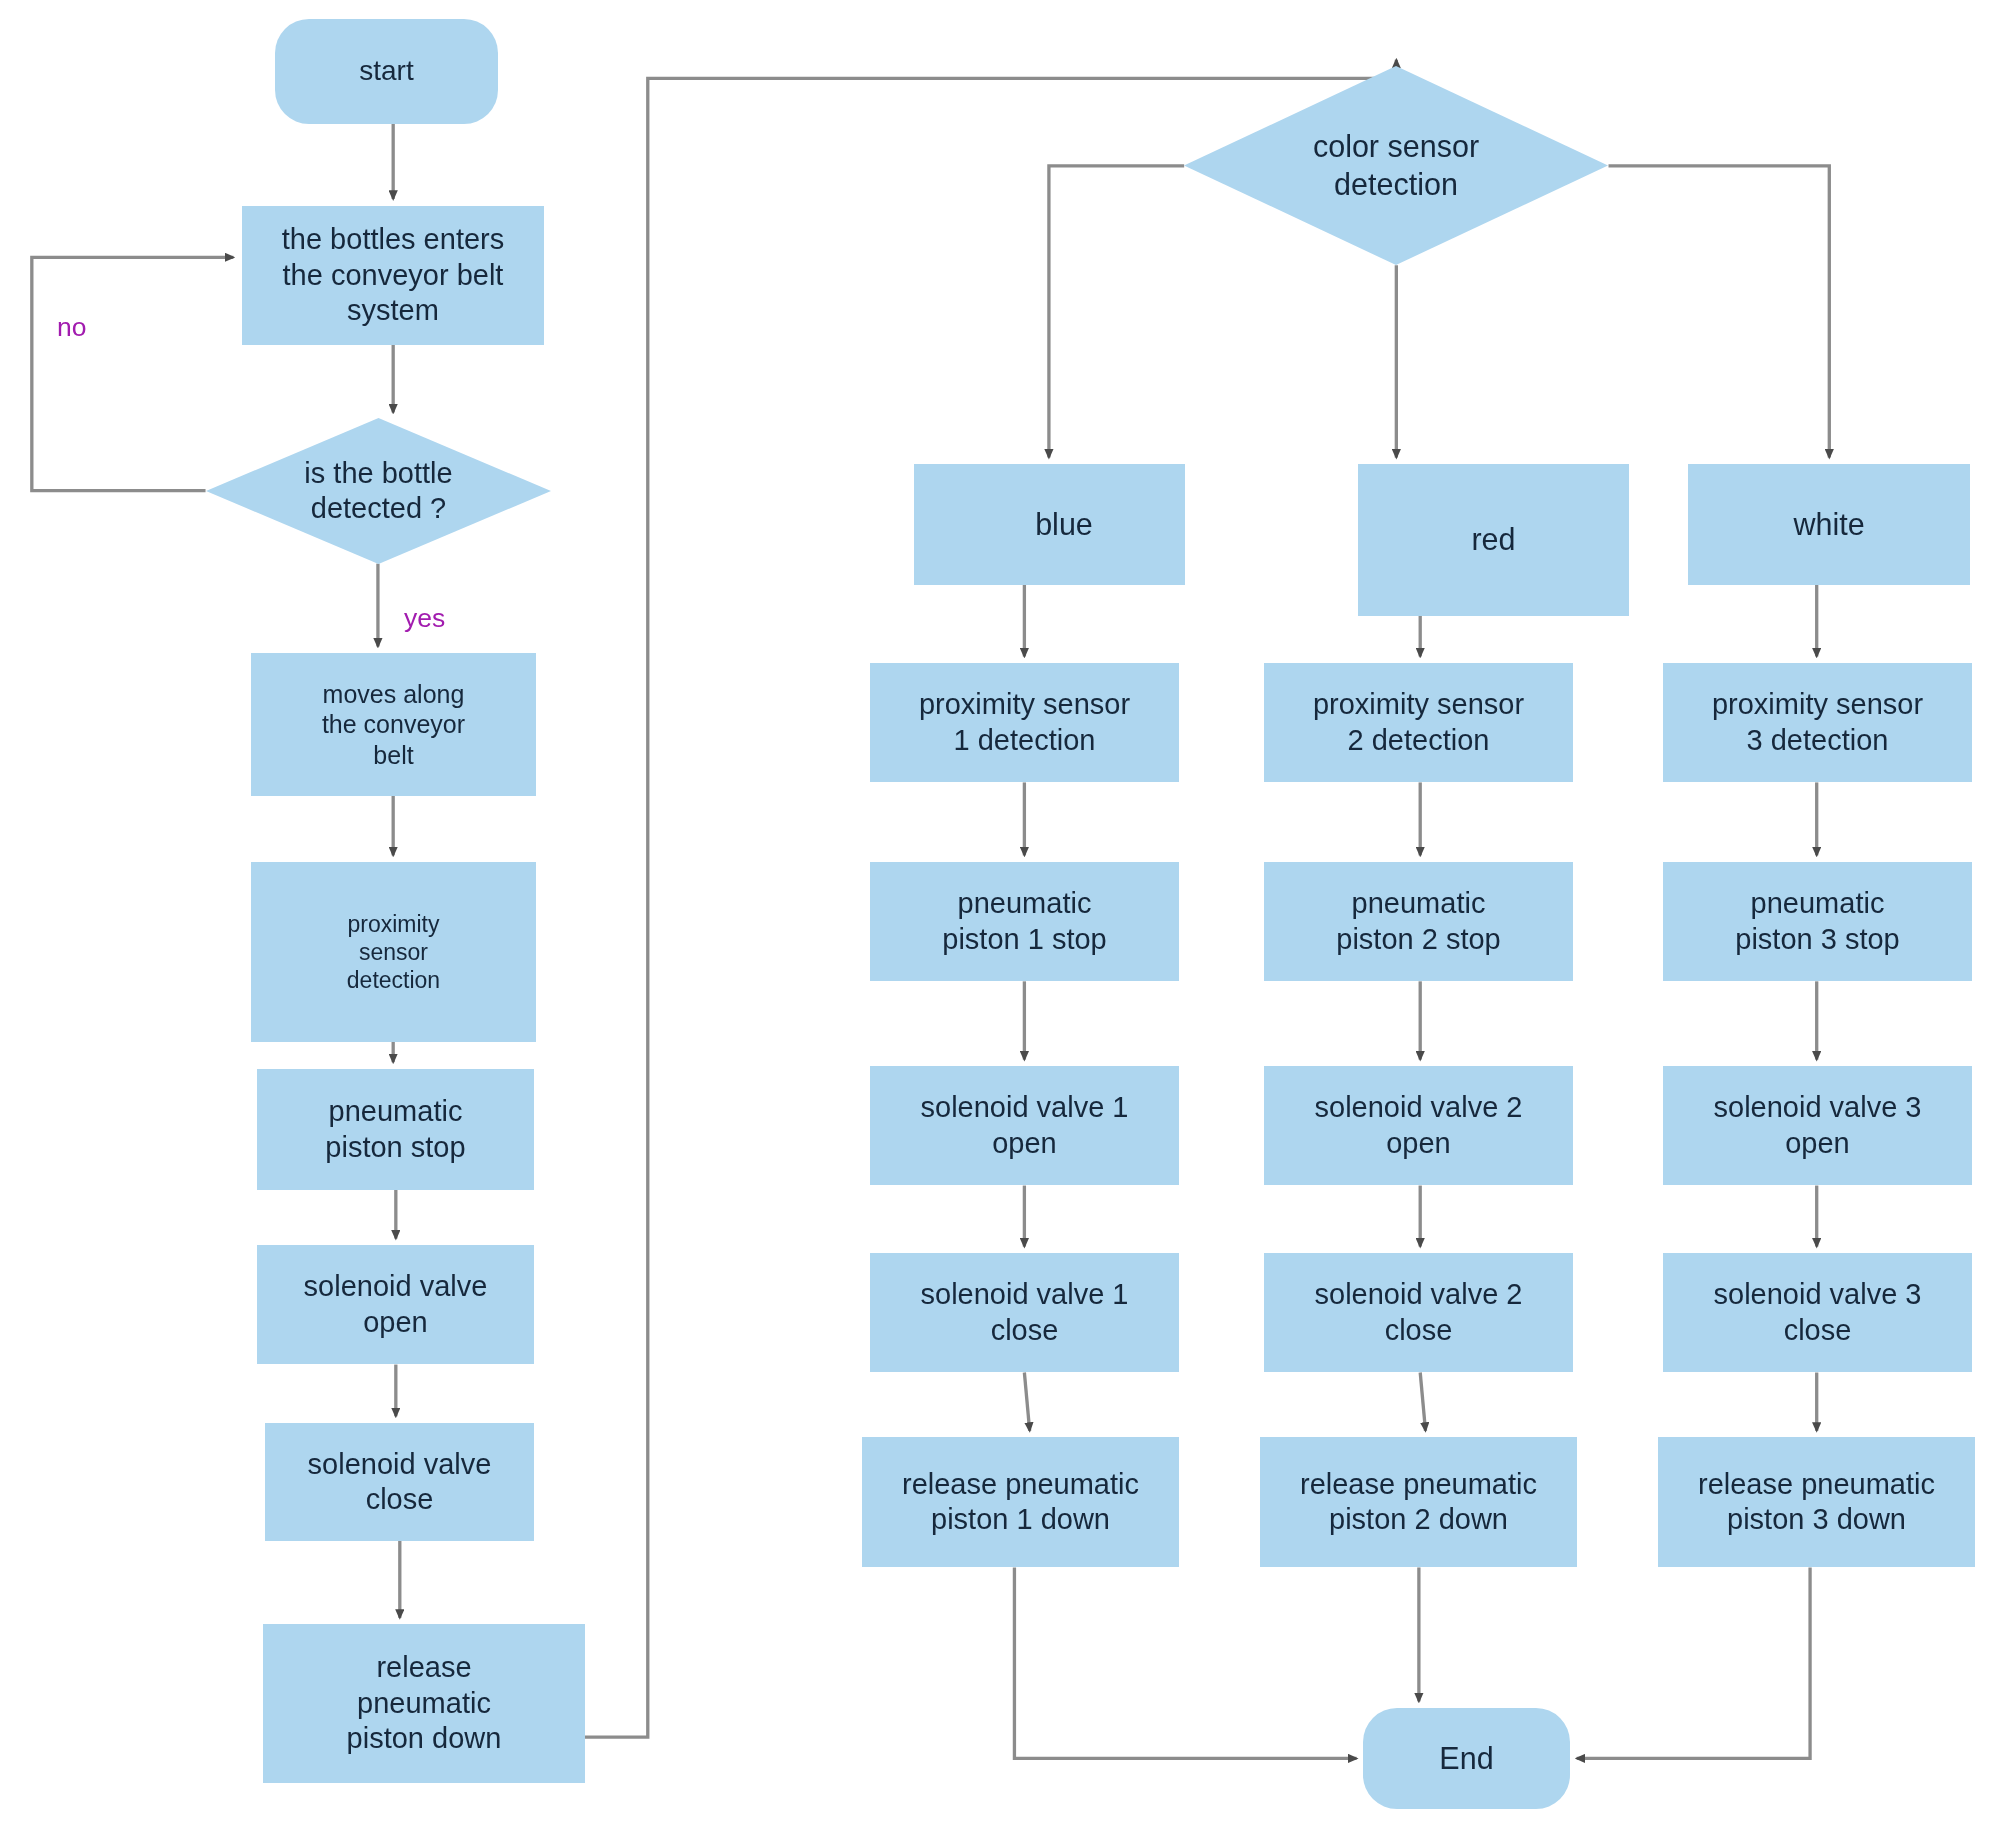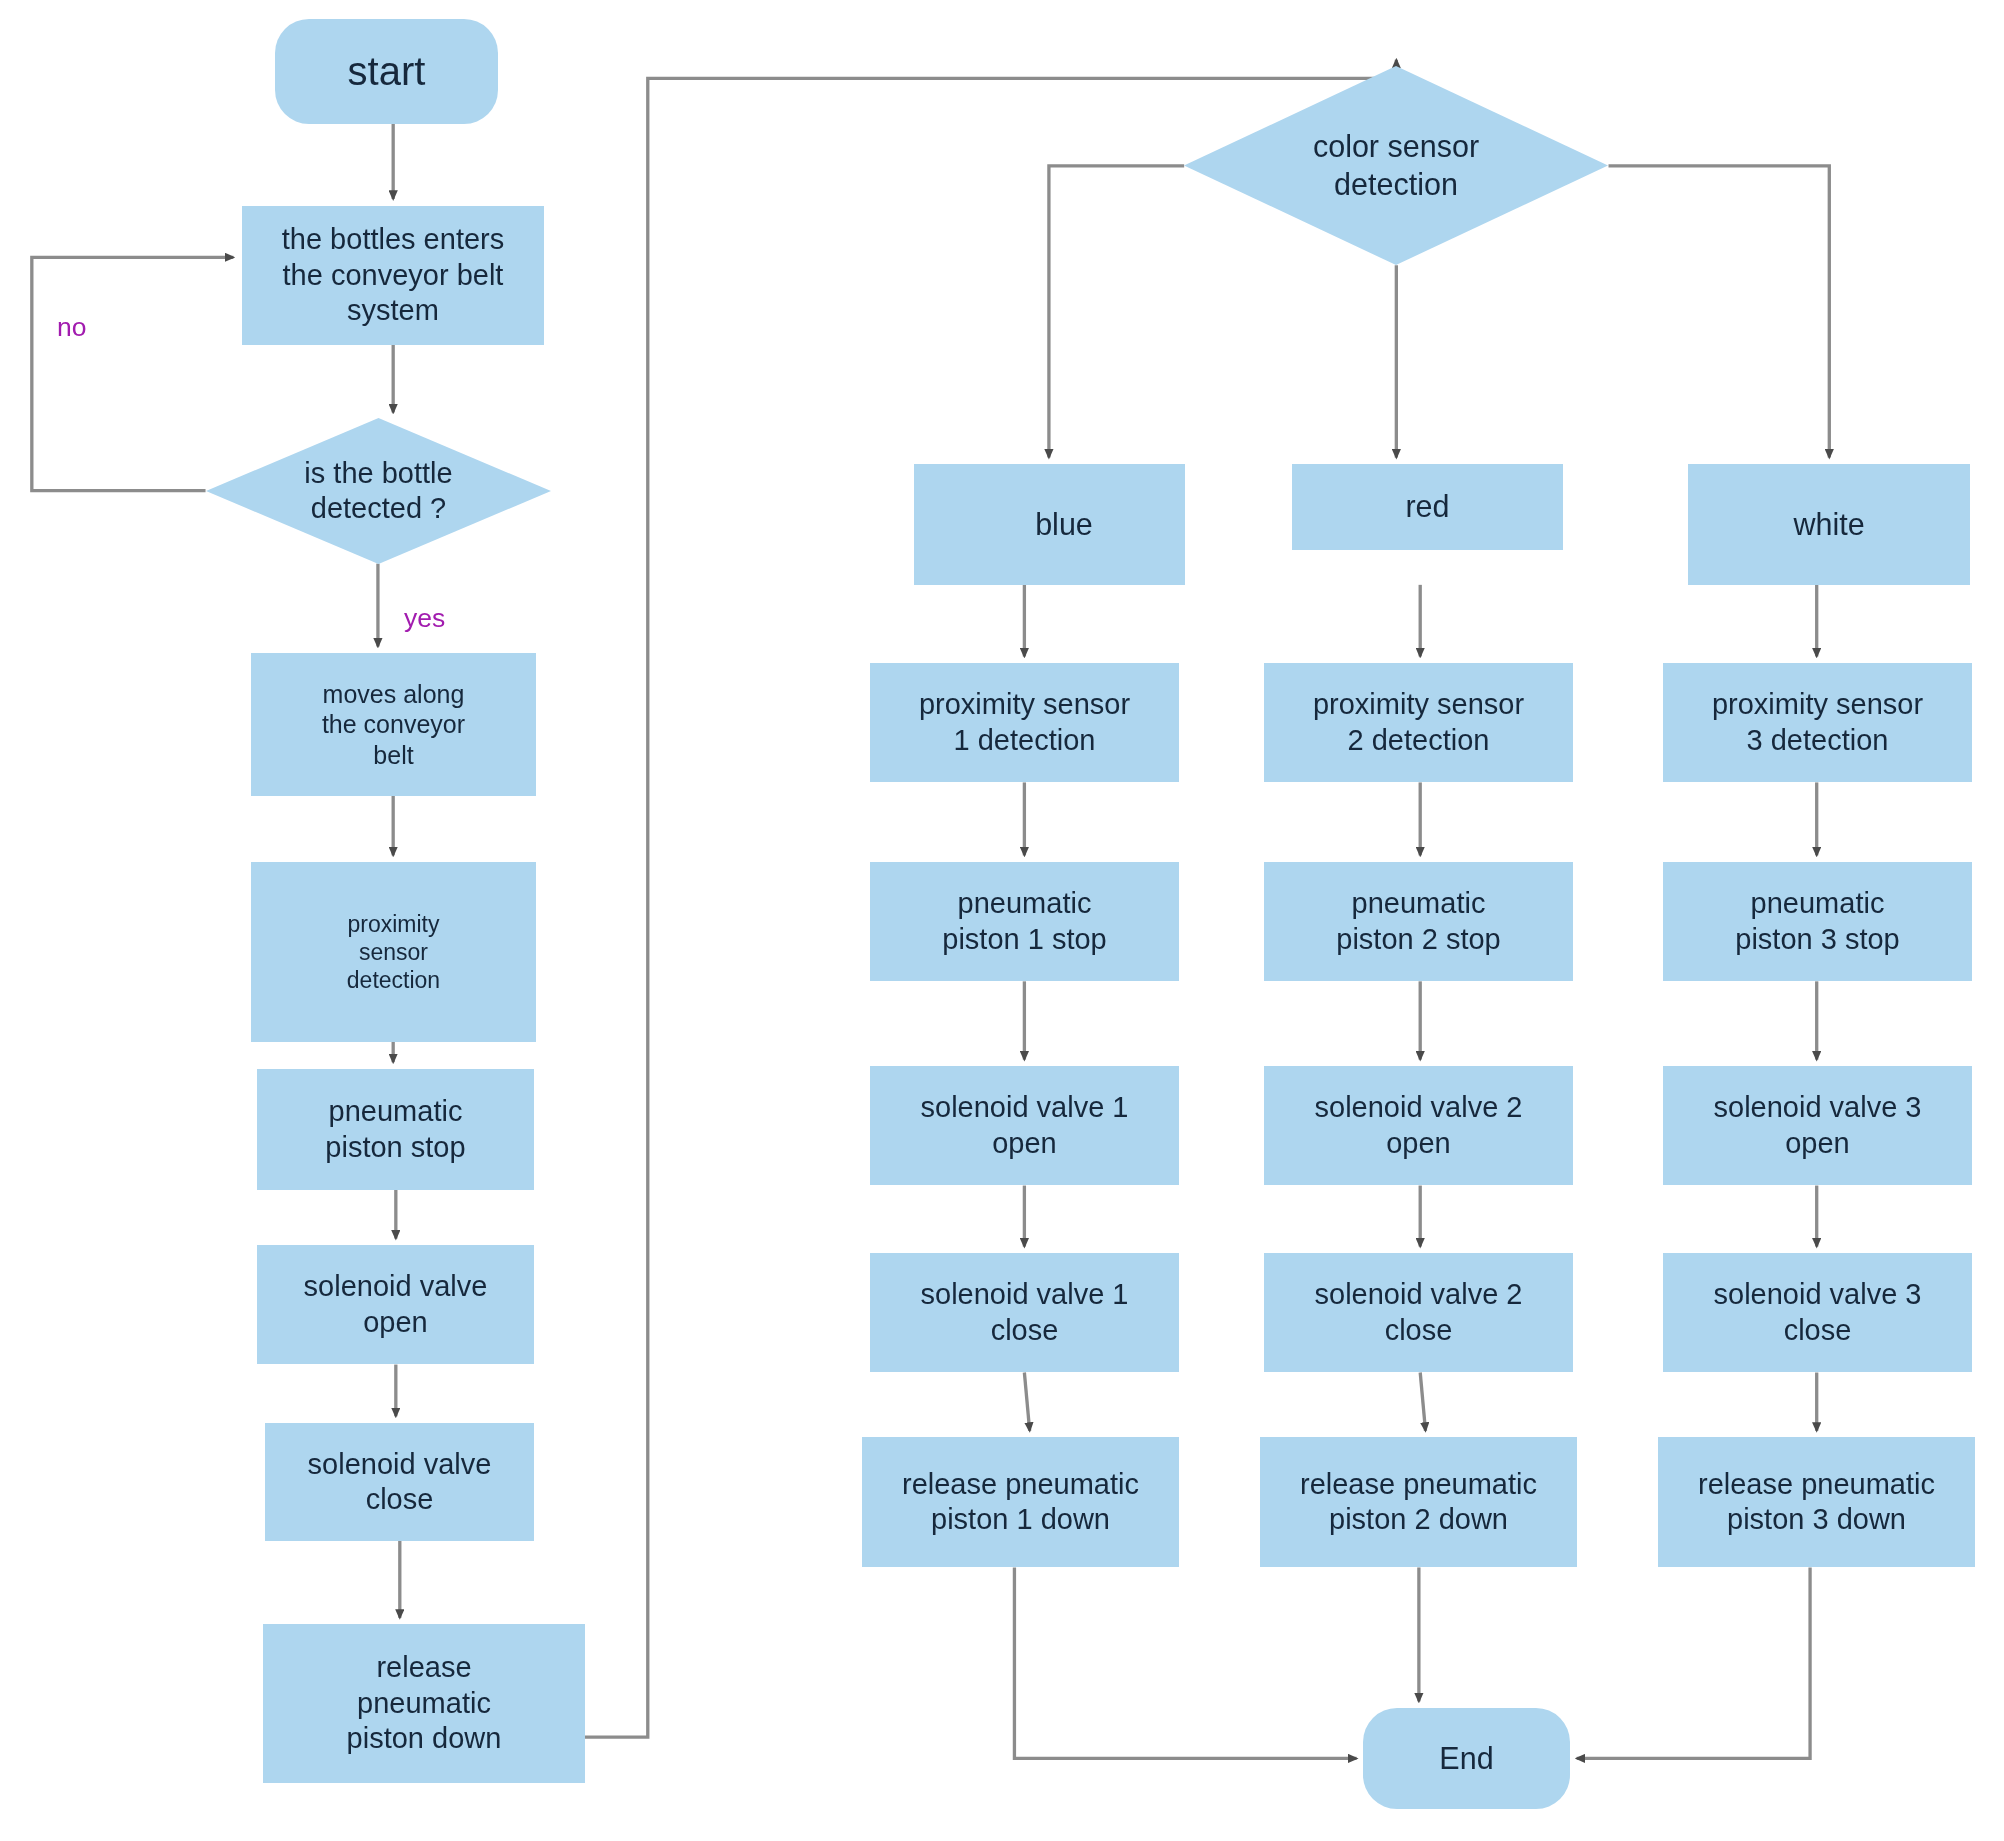--- a/index.html
+++ b/index.html
@@ -73,21 +73,21 @@
       <path d="M2740,882 L2740,990" marker-end="url(#ah)"></path>
       <path d="M2740,1180 L2740,1290" marker-end="url(#ah)"></path>
       <path d="M2740,1480 L2740,1598" marker-end="url(#ah)"></path>
       <path d="M2740,1788 L2740,1880" marker-end="url(#ah)"></path>
       <path d="M2740,2070 L2740,2158" marker-end="url(#ah)"></path>
 
       <path d="M2730,2364 L2730,2652 L2378,2652" marker-end="url(#ah)"></path>
     </g>
   </svg>
 
-  <div class="node term" style="left:275px;top:18.6px;width:223px;height:105px;font-size:40px;">start</div>
+  <div class="node term" style="left:275px;top:18.6px;width:223px;height:105px;font-size:28px;">start</div>
 
   <div class="node rect" style="left:242px;top:206px;width:302px;height:139px;font-size:29px;">the bottles enters
 the conveyor belt
 system</div>
 
   <div class="node diamond" style="left:206px;top:418px;width:345px;height:146px;font-size:29px;">
     <span class="dshape"></span>
     <span class="dlabel">is the bottle
 detected ?</span>
   </div>
@@ -113,21 +113,21 @@
 pneumatic
 piston down</div>
 
   <div class="node diamond" style="left:1184px;top:66px;width:424px;height:199px;font-size:30.5px;">
     <span class="dshape"></span>
     <span class="dlabel">color sensor
 detection</span>
   </div>
 
   <div class="node rect" style="left:914px;top:464px;width:271px;height:121px;font-size:30.5px;padding-left:29px;">blue</div>
-  <div class="node rect" style="left:1292px;top:464px;width:271px;height:86px;font-size:30.5px;">red</div>
+  <div class="node rect" style="left:1358px;top:464px;width:271px;height:152px;font-size:30.5px;">red</div>
   <div class="node rect" style="left:1688px;top:464px;width:282px;height:121px;font-size:30.5px;">white</div>
 
   <div class="node rect" style="left:870px;top:663px;width:309px;height:119px;font-size:29px;">proximity sensor
 1 detection</div>
   <div class="node rect" style="left:1264px;top:663px;width:309px;height:119px;font-size:29px;">proximity sensor
 2 detection</div>
   <div class="node rect" style="left:1663px;top:663px;width:309px;height:119px;font-size:29px;">proximity sensor
 3 detection</div>
 
   <div class="node rect" style="left:870px;top:862px;width:309px;height:119px;font-size:29px;">pneumatic

